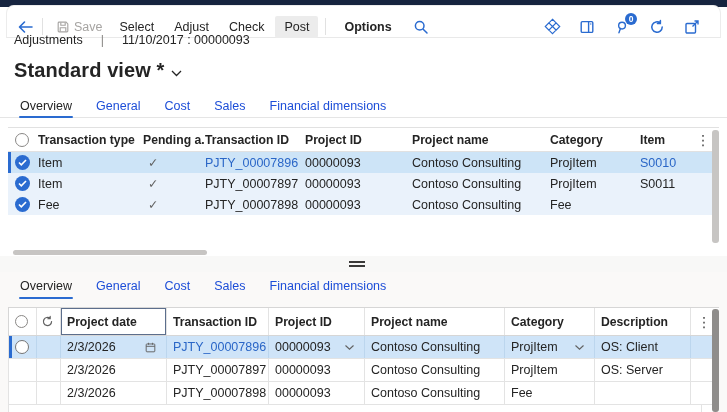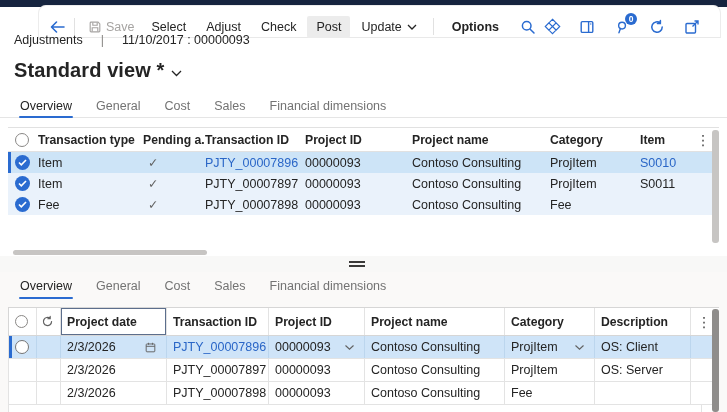--- a/index.html
+++ b/index.html
@@ -8,21 +8,21 @@
     position:relative; width:727px; height:412px; overflow:hidden;
     background:#ffffff; font-family:"Liberation Sans", sans-serif;
     font-size:12.5px; color:#242424;
   }
   
   .topstrip { position:absolute; top:0; left:0; right:0; height:7px; background:#16243f; }
   
   .toolbar {
     position:absolute; top:5px; left:6px; right:6px; height:33px;
     background:#fff; border:1px solid #ececec; border-bottom:1px solid #e9e9e9;
-    border-radius:8px 8px 0 0; display:flex; align-items:center; padding:10px 10px 0 8px;margin-left:32px;
+    border-radius:8px 8px 0 0; display:flex; align-items:center; padding:10px 10px 0 8px;
   }
   .tb-left { display:flex; align-items:center; gap:2px; flex:1; }
   .tb-right { display:flex; align-items:center; gap:15px; padding-right:8px; }
   .tb-btn { padding:4px 9px; white-space:nowrap; cursor:default; border-radius:2px; }
   .tb-btn.disabled { color:#a6a4a2; display:flex; align-items:center; gap:4px; padding:4px 6px; }
   .tb-btn.active-cmd { background:#ececec; }
   .tb-btn.dd { display:flex; align-items:center; gap:5px; }
   .tb-btn.options { font-weight:700; margin-left:2px; }
   .tb-divider { width:1px; height:17px; background:#e1e1e1; margin:0 5px; }
   .icon-btn { display:flex; align-items:center; justify-content:center; width:20px; height:20px; position:relative; }
@@ -35,21 +35,21 @@
   .breadcrumb { position:absolute; top:33px; left:14px; display:flex; gap:18px; align-items:center; font-size:12.5px; }
   .breadcrumb .sep { color:#8a8886; }
   
   .title-row { position:absolute; top:59px; left:14px; display:flex; align-items:center; gap:7px; }
   .page-title { font-size:20px; font-weight:700; letter-spacing:0.1px; }
   
   .tabstrip { position:absolute; left:0; right:0; height:24px; display:flex; padding-left:14px; }
   .tabstrip.with-border { border-bottom:1px solid #e5e5e5; }
   .tabs1 { top:94px; }
   .tabs2 { top:274px; }
-  .tab { position:relative; padding:5px 6px; margin-right:12px; color:#737373; white-space:nowrap; cursor:default; }
+  .tab { position:relative; padding:5px 6px; margin-right:12px; color:#1d4ed8; white-space:nowrap; cursor:default; }
   .tab.active { color:#242424; }
   .tab.active::after {
     content:""; position:absolute; left:5px; right:5px; bottom:-1px; height:2px;
     background:#2a6bd0; border-radius:1px;
   }
   
   .cell { display:flex; align-items:center; overflow:hidden; white-space:nowrap; padding-right:6px; }
   .hdr { font-weight:700; font-size:12.2px; }
   .link { color:#2a66c7; }
   .sel-ring { width:14px; height:14px; border:1.5px solid #8a8886; border-radius:50%; margin-left:7px; }
@@ -110,28 +110,20 @@
               <path d="M2.5 3.5 a1 1 0 0 1 1-1 h8 l2 2 v8 a1 1 0 0 1 -1 1 h-9 a1 1 0 0 1 -1-1 z" fill="none" stroke="#a6a4a2" stroke-width="1.3"></path>
               <path d="M5.5 2.8 v3.2 h5 v-3.2 M4.8 13.2 v-4.4 h6.4 v4.4" fill="none" stroke="#a6a4a2" stroke-width="1.3"></path>
             </svg>
         </span>
         <span>Save</span>
       </span>
       <span class="tb-btn">Select</span>
       <span class="tb-btn">Adjust</span>
       <span class="tb-btn">Check</span>
       <span class="tb-btn active-cmd">Post</span>
-      <span class="tb-btn dd">
-        <span>Update</span>
-        <span>
-          <svg width="10" height="6" viewBox="0 0 10 6">
-              <polyline points="1,1 5,5 9,1" fill="none" stroke="#242424" stroke-width="1.3"></polyline>
-            </svg>
-        </span>
-      </span>
       <span class="tb-divider"></span>
       <span class="tb-btn options">Options</span>
       <span class="icon-btn" style="margin-left:8px;">
         <svg width="16" height="16" viewBox="0 0 16 16">
             <circle cx="6.7" cy="6.7" r="4.3" fill="none" stroke="#2a6bd0" stroke-width="1.5"></circle>
             <path d="M10.2 10.2 L14 14" stroke="#2a6bd0" stroke-width="1.5" stroke-linecap="round"></path>
           </svg>
       </span>
     </div>
     <div class="tb-right">

